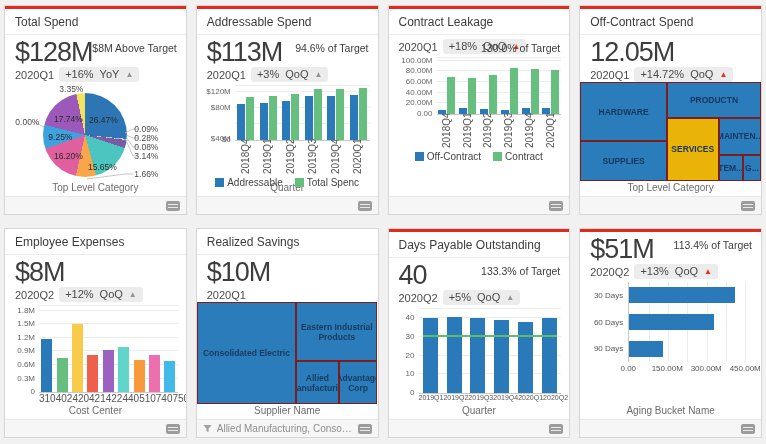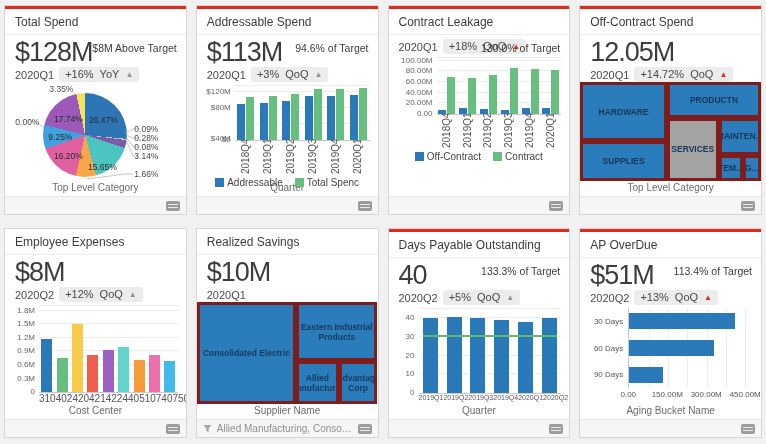--- a/index.html
+++ b/index.html
@@ -37,21 +37,21 @@
   .legit{display:flex;align-items:center;gap:3px}
   .sw{width:9px;height:9px;flex:none}
   
   .hlabcol{display:flex;flex-direction:column;justify-content:space-around;width:40px;font-size:8px;color:#555;text-align:right;padding-right:5px;box-sizing:border-box;flex:none}
   .hplot{position:relative;flex:1;border-left:1px solid #c9c9c9}
   .vgrid{position:absolute;top:0;bottom:0;width:1px;background:#ececec}
   .hbar{position:absolute;height:16px;transform:translateY(-50%)}
   .hticks{position:relative;height:11px;margin-left:40px}
   .htick{position:absolute;top:2px;font-size:8px;color:#555;transform:translateX(-50%);white-space:nowrap}
   
-  .tile{position:absolute;box-sizing:border-box;border:3px solid #7f1d1d;display:flex;align-items:center;justify-content:center;text-align:center;font-weight:bold;overflow:hidden;padding:1px}
+  .tile{position:absolute;box-sizing:border-box;border:1px solid #7f1d1d;display:flex;align-items:center;justify-content:center;text-align:center;font-weight:bold;overflow:hidden;padding:1px}
   
   .pie-wrap{position:relative;width:164px;height:103px;margin:0 auto}
   .pie{position:absolute;border-radius:50%}
   .plabel{position:absolute;font-size:8.5px;color:#2a2a2a;transform:translate(-50%,-50%);white-space:nowrap}
   .leads{position:absolute;left:0;top:0;width:100%;height:100%}
 </style>
 </head>
 <body>
 
 <div class="grid">
@@ -86,21 +86,21 @@
           <div class="plabel" style="left: 133px; top: 44px; color: rgb(74, 74, 74);">0.09%</div>
           <div class="plabel" style="left: 133px; top: 53px; color: rgb(74, 74, 74);">0.28%</div>
           <div class="plabel" style="left: 133px; top: 62px; color: rgb(74, 74, 74);">0.08%</div>
           <div class="plabel" style="left: 133px; top: 71px; color: rgb(74, 74, 74);">3.14%</div>
           <div class="plabel" style="left: 89px; top: 82px;">15.65%</div>
           <div class="plabel" style="left: 133px; top: 89px; color: rgb(74, 74, 74);">1.66%</div>
           <div class="plabel" style="left: 55px; top: 71px;">16.20%</div>
           <div class="plabel" style="left: 47px; top: 52px;">9.25%</div>
           <div class="plabel" style="left: 14px; top: 37px; color: rgb(74, 74, 74);">0.00%</div>
           <div class="plabel" style="left: 55px; top: 34px;">17.74%</div>
-          <div class="plabel" style="left: 48px; top: 4px; color: rgb(74, 74, 74);">3.35%</div>
+          <div class="plabel" style="left: 58px; top: 4px; color: rgb(74, 74, 74);">3.35%</div>
         </div>
       </div>
     <div class="axis-title">Top Level Category</div>
     <div class="cfooter">
       <span class="comment-icon"></span>
     </div>
   </div>
 
   <div class="card">
     <div class="redbar" style="background: rgb(224, 43, 28);"></div>
@@ -277,21 +277,21 @@
           <span>+14.72%</span>
           <span>QoQ</span>
           <span class="arrow" style="color: rgb(224, 48, 30);">▲</span>
         </span>
       </div>
     </div>
     <div class="chartzone">
         <div class="tile" style="left: 0%; top: 0%; width: 48%; height: 60%; background: rgb(43, 124, 186); color: rgb(22, 54, 92); font-size: 8.5px;">HARDWARE</div>
         <div class="tile" style="left: 0%; top: 60%; width: 48%; height: 40%; background: rgb(43, 124, 186); color: rgb(22, 54, 92); font-size: 8.5px;">SUPPLIES</div>
         <div class="tile" style="left: 48%; top: 0%; width: 52%; height: 36%; background: rgb(43, 124, 186); color: rgb(22, 54, 92); font-size: 8.5px;">PRODUCTN</div>
-        <div class="tile" style="left: 48%; top: 36%; width: 28.5%; height: 64%; background: #a3a3a3; color: rgb(22, 54, 92); font-size: 8.5px;">SERVICES</div>
+        <div class="tile" style="left: 48%; top: 36%; width: 28.5%; height: 64%; background: #eab308; color: rgb(22, 54, 92); font-size: 8.5px;">SERVICES</div>
         <div class="tile" style="left: 76.5%; top: 36%; width: 23.5%; height: 38%; background: rgb(43, 124, 186); color: rgb(22, 54, 92); font-size: 8.5px;">MAINTEN...</div>
         <div class="tile" style="left: 76.5%; top: 74%; width: 13.5%; height: 26%; background: rgb(43, 124, 186); color: rgb(22, 54, 92); font-size: 8.5px;">TEM...</div>
         <div class="tile" style="left: 90%; top: 74%; width: 10%; height: 26%; background: rgb(43, 124, 186); color: rgb(22, 54, 92); font-size: 8.5px;">G...</div>
       </div>
     <div class="axis-title">Top Level Category</div>
     <div class="cfooter">
       <span class="comment-icon"></span>
     </div>
   </div>
 
@@ -468,21 +468,20 @@
         </div>
       </div>
     <div class="axis-title">Quarter</div>
     <div class="cfooter">
       <span class="comment-icon"></span>
     </div>
   </div>
 
   <div class="card">
     <div class="redbar" style="background: rgb(224, 43, 28);"></div>
-    <div class="card-title">AP OverDue</div>
     <div class="kpi">
       <div class="kpi-big">$51M</div>
       <div class="target">113.4% of Target</div>
       <div class="subrow">
         <span>2020Q2</span>
         <span class="pill">
           <span>+13%</span>
           <span>QoQ</span>
           <span class="arrow" style="color: rgb(224, 48, 30);">▲</span>
         </span>

